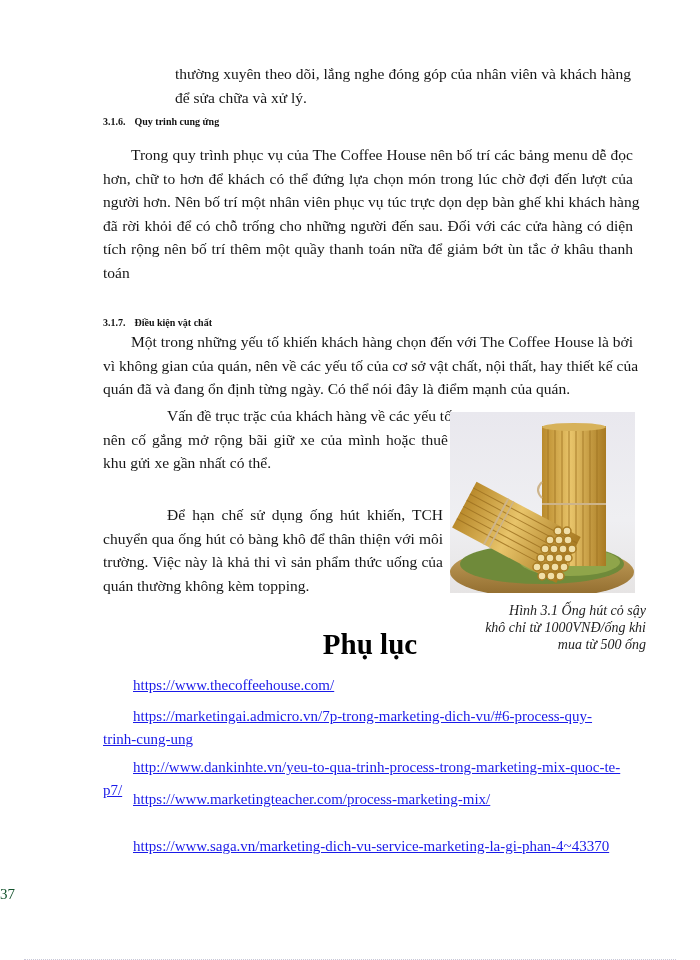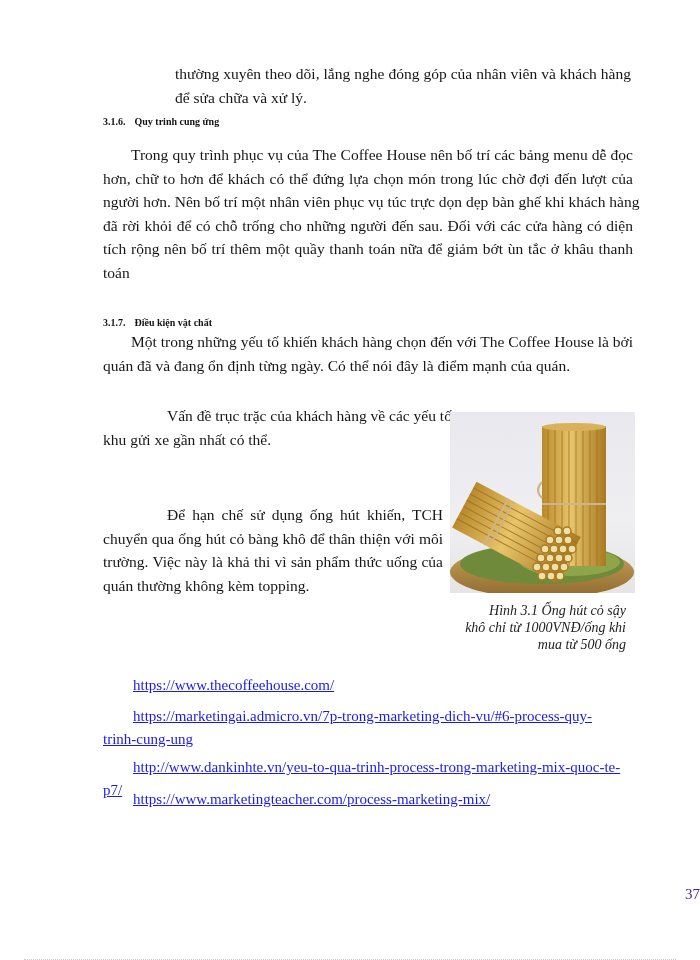--- a/index.html
+++ b/index.html
@@ -50,21 +50,21 @@
       position: absolute;
       left: 450px;
       top: 412px;
       width: 185px;
       height: 181px;
       overflow: hidden;
       background: linear-gradient(180deg, #e9e8ee 0%, #efeff2 60%, #e6e4e4 100%);
     }
     .caption {
       position: absolute;
-      left: 420px;
+      left: 440px;
       top: 602px;
       width: 206px;
       font-style: italic;
       font-size: 14px;
       line-height: 17px;
       color: #222;
       text-align: right;
     }
     .caption span { display: block; white-space: nowrap; }
     .caption .c2 { text-align: right; }
@@ -89,23 +89,23 @@
       text-decoration: underline;
       white-space: nowrap;
       font-family: "Liberation Serif", "DejaVu Serif", serif;
       cursor: pointer;
     }
     .page-num {
       position: absolute;
       left: 0;
       width: 700px;
       top: 886px;
-      text-align: right;
+      text-align: left;
       font-size: 15px;
-      color: #4c1d95;
+      color: #14532d;
     }
     .page-bottom-border {
       position: absolute;
       left: 24px;
       right: 24px;
       top: 959px;
       height: 0;
       border-top: 1px dotted #c8c8d8;
     }
   </style>
@@ -131,25 +131,27 @@
     <span class="line">tích rộng nên bố trí thêm một quầy thanh toán nữa để giảm bớt ùn tắc ở khâu thanh</span>
     <span class="line last">toán</span>
   </div>
 
   <div class="heading" style="left:103px; top:303px;margin-top:14px;">
     <span class="num">3.1.7.</span><span>Điều kiện vật chất</span>
   </div>
 
   <div class="txt" style="left:103px; top:330px; width:530px;">
     <span class="line" style="padding-left:28px;">Một trong những yếu tố khiến khách hàng chọn đến với The Coffee House là bởi</span>
+    <span class="line">vì không gian của quán, nên về các yếu tố của cơ sở vật chất, nội thất, hay thiết kế của</span>
     <span class="line last">quán đã và đang ổn định từng ngày. Có thể nói đây là điểm mạnh của quán.</span>
   </div>
 
   <div class="txt" style="left:103px; top:404px; width:345px;">
     <span class="line last" style="padding-left:64px; width:380px;">Vấn đề trục trặc của khách hàng về các yếu tố</span>
+    <span class="line">nên cố gắng mở rộng bãi giữ xe của mình hoặc thuê</span>
     <span class="line last">khu gửi xe gần nhất có thể.</span>
   </div>
 
   <div class="txt" style="left:103px; top:503px; width:340px;">
     <span class="line" style="padding-left:64px;">Để hạn chế sử dụng ống hút khiến, TCH</span>
     <span class="line">chuyển qua ống hút cỏ bàng khô để thân thiện với môi</span>
     <span class="line">trường. Việc này là khả thi vì sản phẩm thức uống của</span>
     <span class="line last">quán thường không kèm topping.</span>
   </div>
 
@@ -226,28 +228,30 @@
       </g>
     </svg>
   </div>
 
   <div class="caption">
     <span>Hình 3.1 Ống hút cỏ sậy</span>
     <span class="c2">khô chỉ từ 1000VNĐ/ống khi</span>
     <span class="c3">mua từ 500 ống</span>
   </div>
 
+  <div class="appendix-title">Phụ lục</div>
 
   <a class="link" style="left:133px; top:677px;">https://www.thecoffeehouse.com/</a>
 
   <a class="link" style="left:133px; top:708px;">https://marketingai.admicro.vn/7p-trong-marketing-dich-vu/#6-process-quy-</a>
   <a class="link" style="left:103px; top:731px;">trinh-cung-ung</a>
 
   <a class="link" style="left:133px; top:759px;">http://www.dankinhte.vn/yeu-to-qua-trinh-process-trong-marketing-mix-quoc-te-</a>
   <a class="link" style="left:103px; top:782px;">p7/</a>
 
   <a class="link" style="left:133px; top:791px;">https://www.marketingteacher.com/process-marketing-mix/</a>
 
+  <a class="link" style="left:133px; top:838px;">https://www.saga.vn/marketing-dich-vu-service-marketing-la-gi-phan-4~43370</a>
 
   <div class="page-num">37</div>
 
   <div class="page-bottom-border"></div>
 </div>
 
 </body></html>

